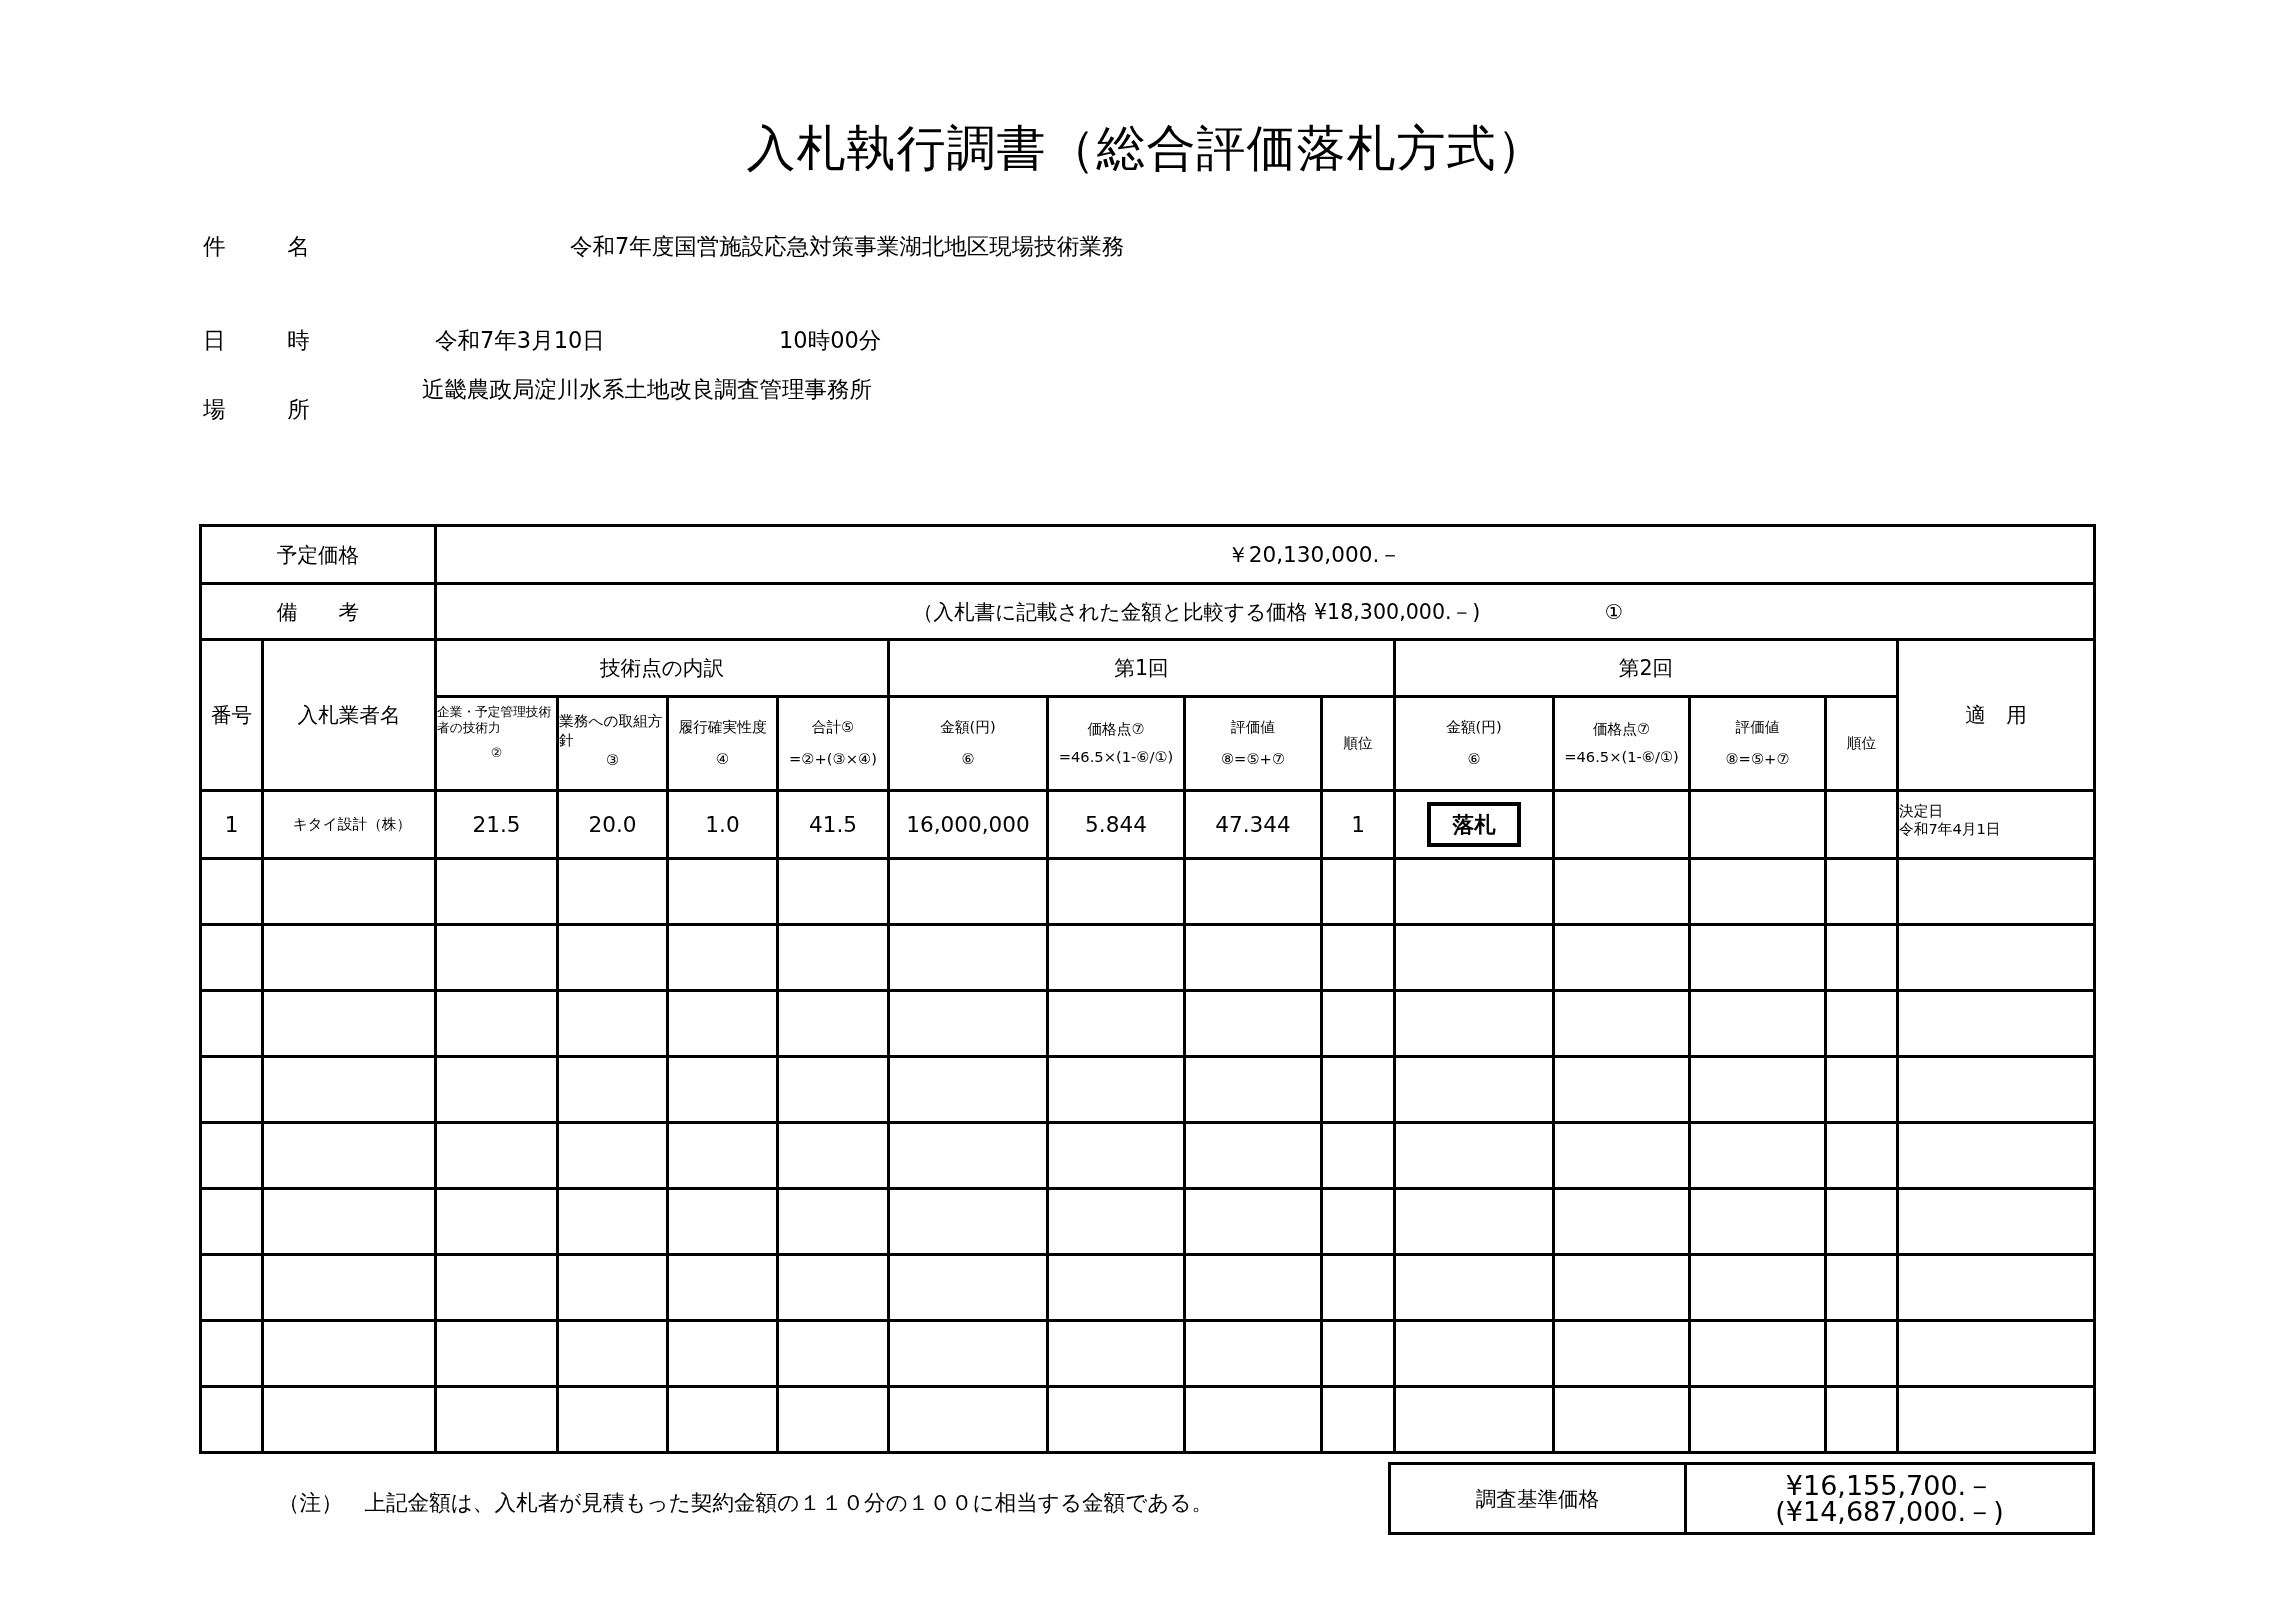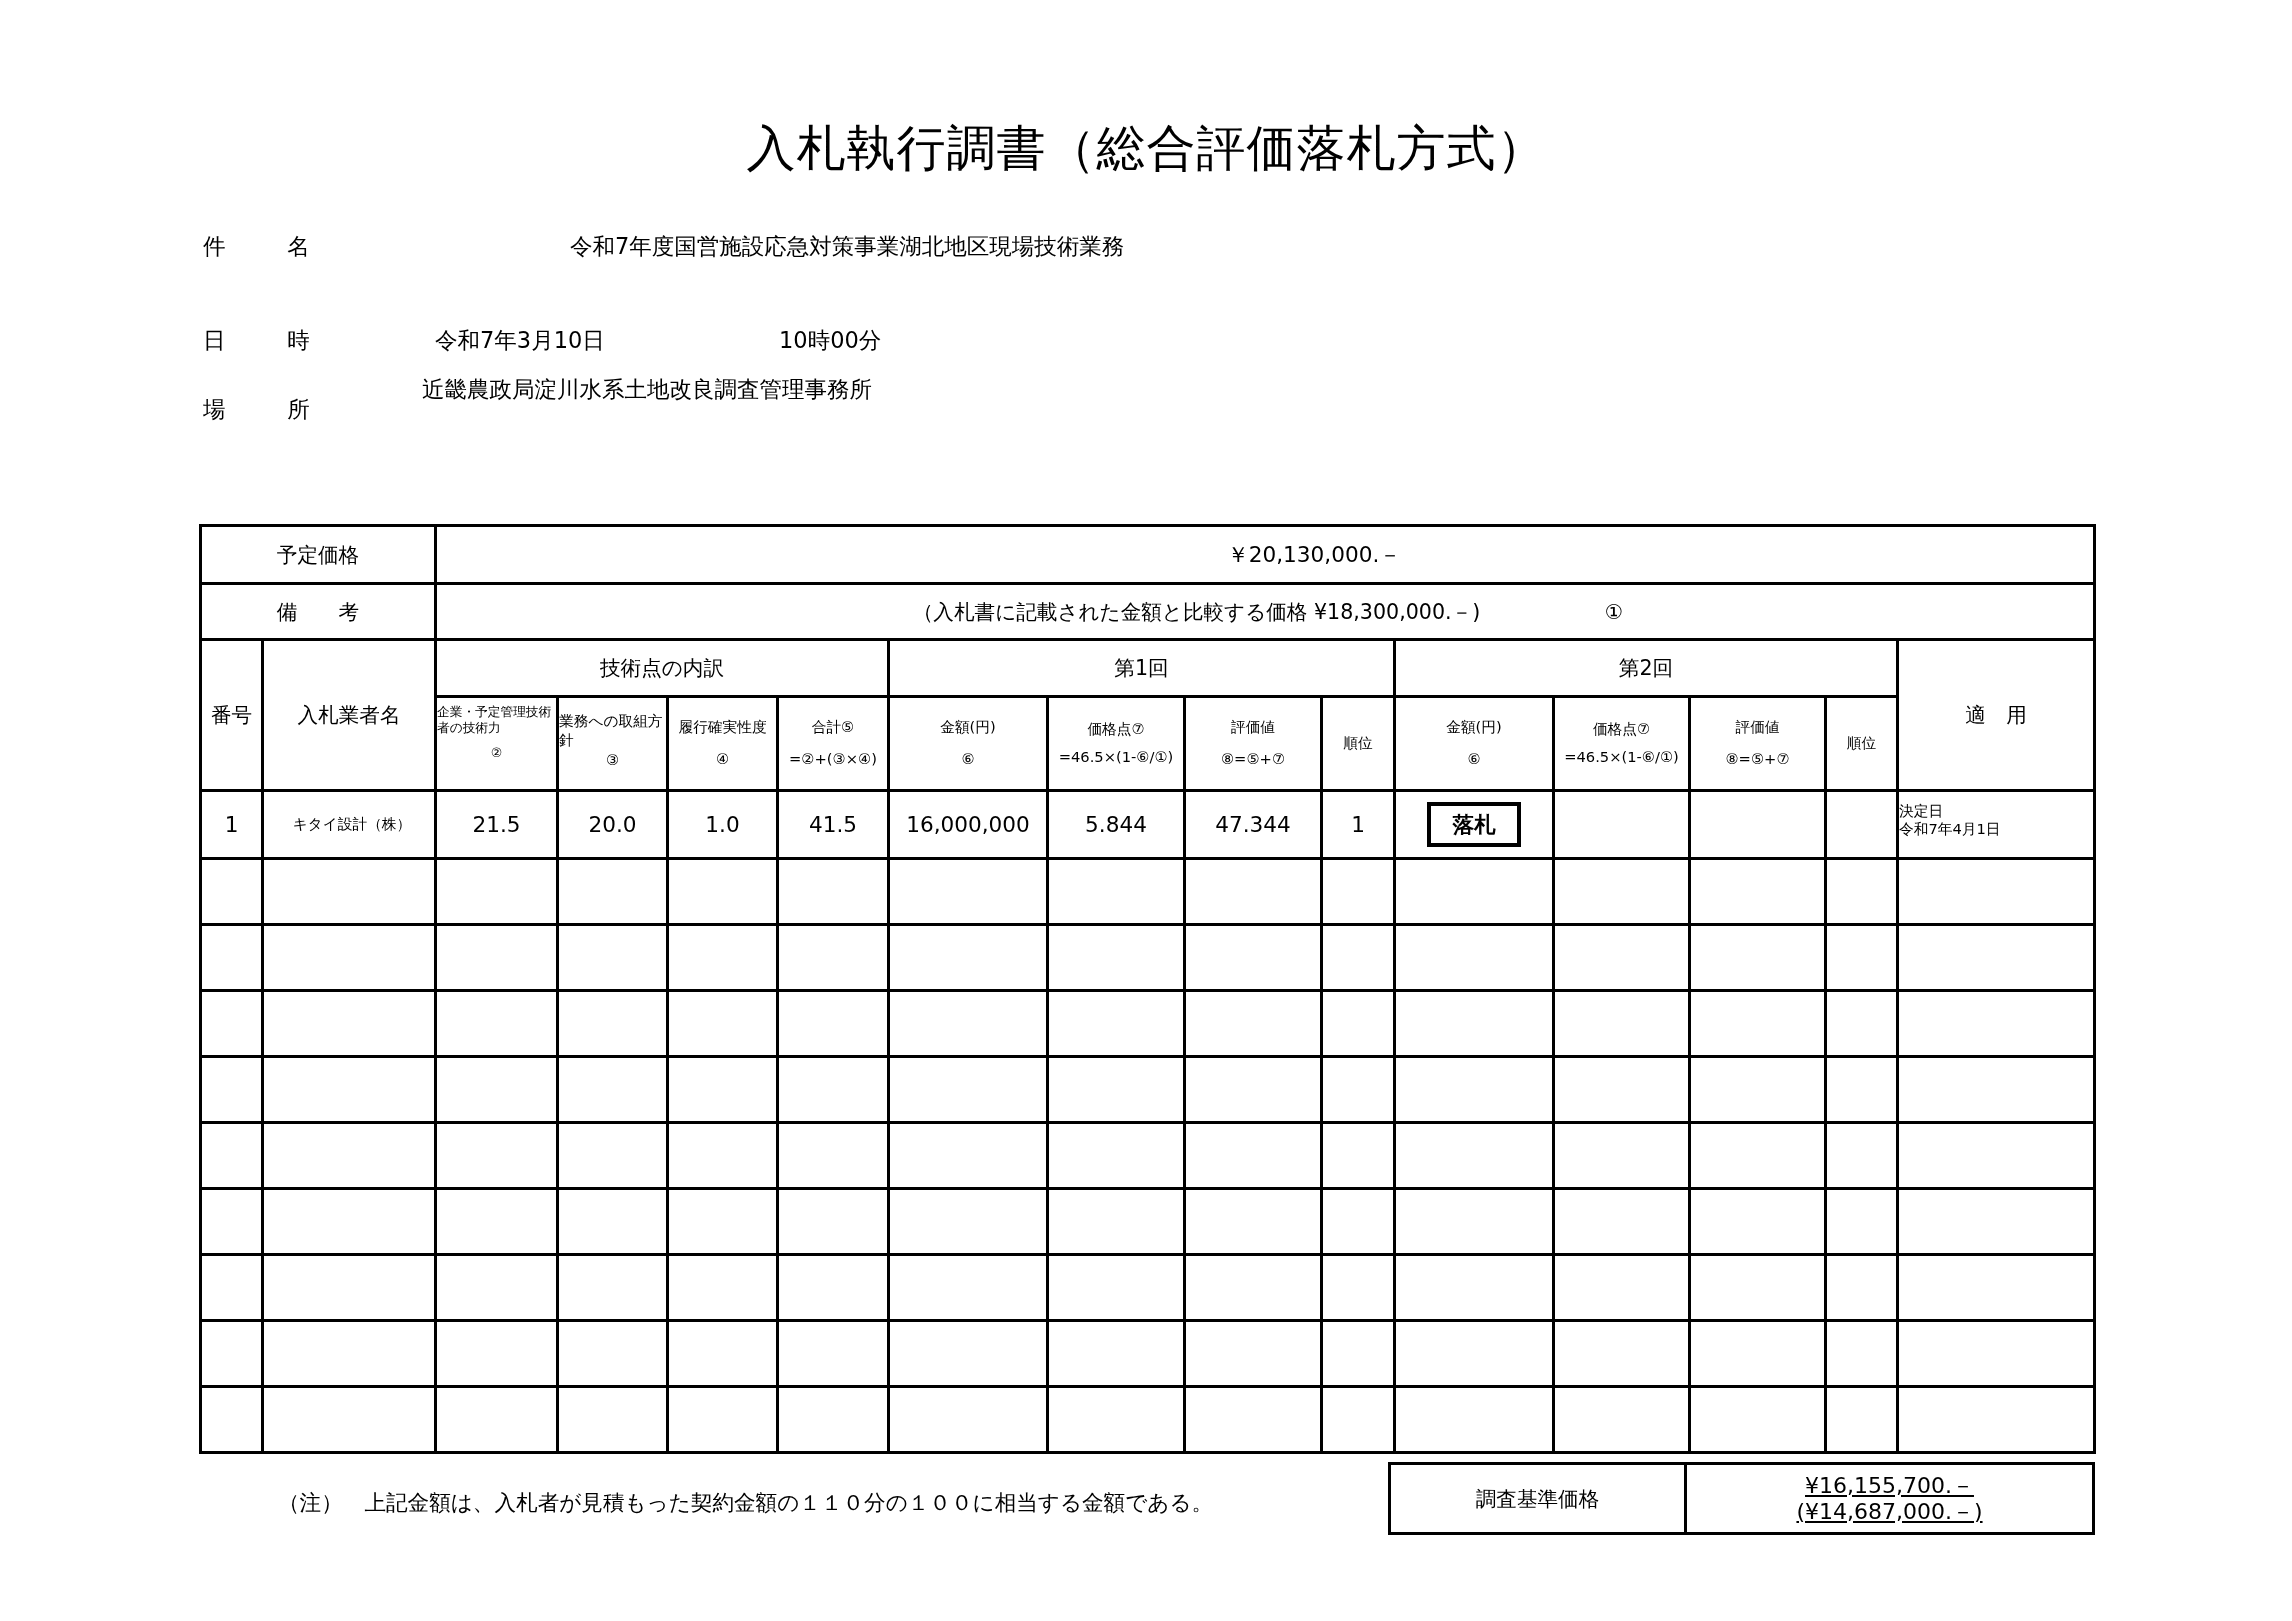--- a/index.html
+++ b/index.html
@@ -303,20 +303,20 @@
 <div class="abs note">（注）　上記金額は、入札者が見積もった契約金額の１１０分の１００に相当する金額である。</div>
 
 <table class="ref">
   <colgroup>
       <col style="width:296px">
       <col style="width:408px">
     </colgroup>
   <tbody>
       <tr>
     <td>調査基準価格</td>
-    <td class="num" style="font-size:22px;line-height:25.5px;text-decoration:underline;">
+    <td class="num" style="font-size:27px;line-height:25.5px;">
       <div>¥16,155,700.－</div>
       <div>(¥14,687,000.－)</div>
     </td>
   </tr>
 </tbody>
   </table>
 
 
 </body></html>

